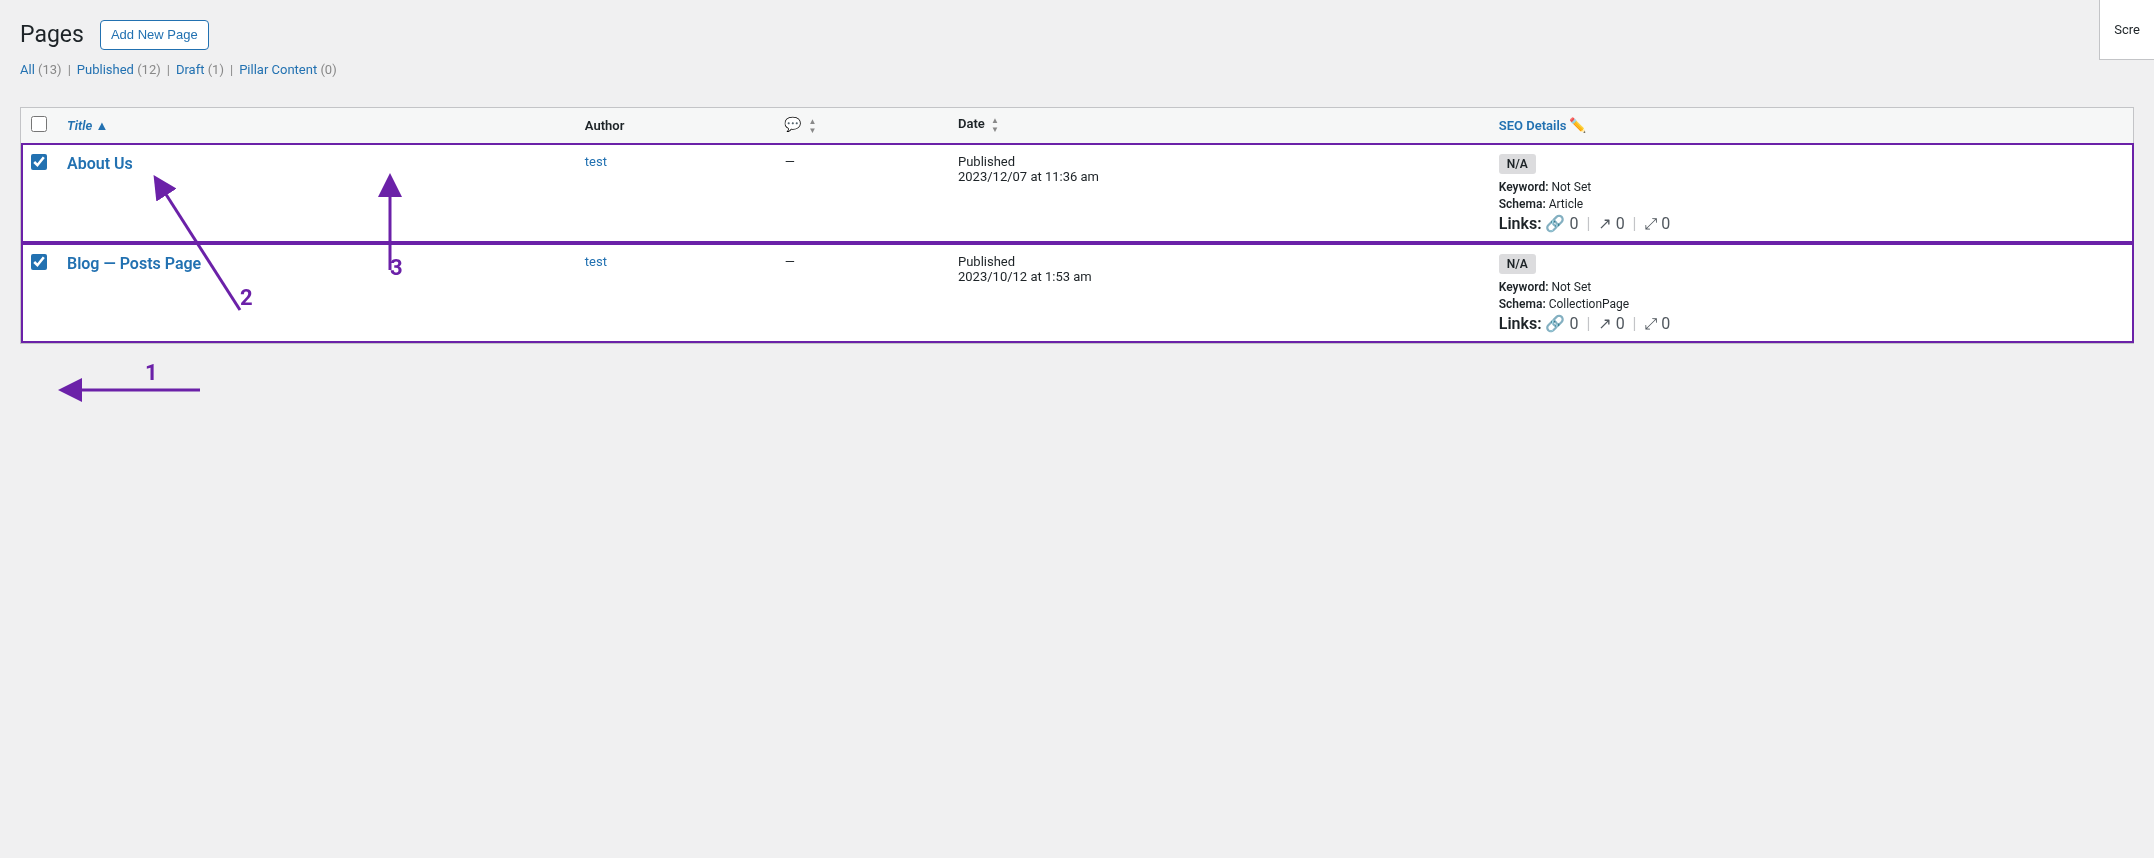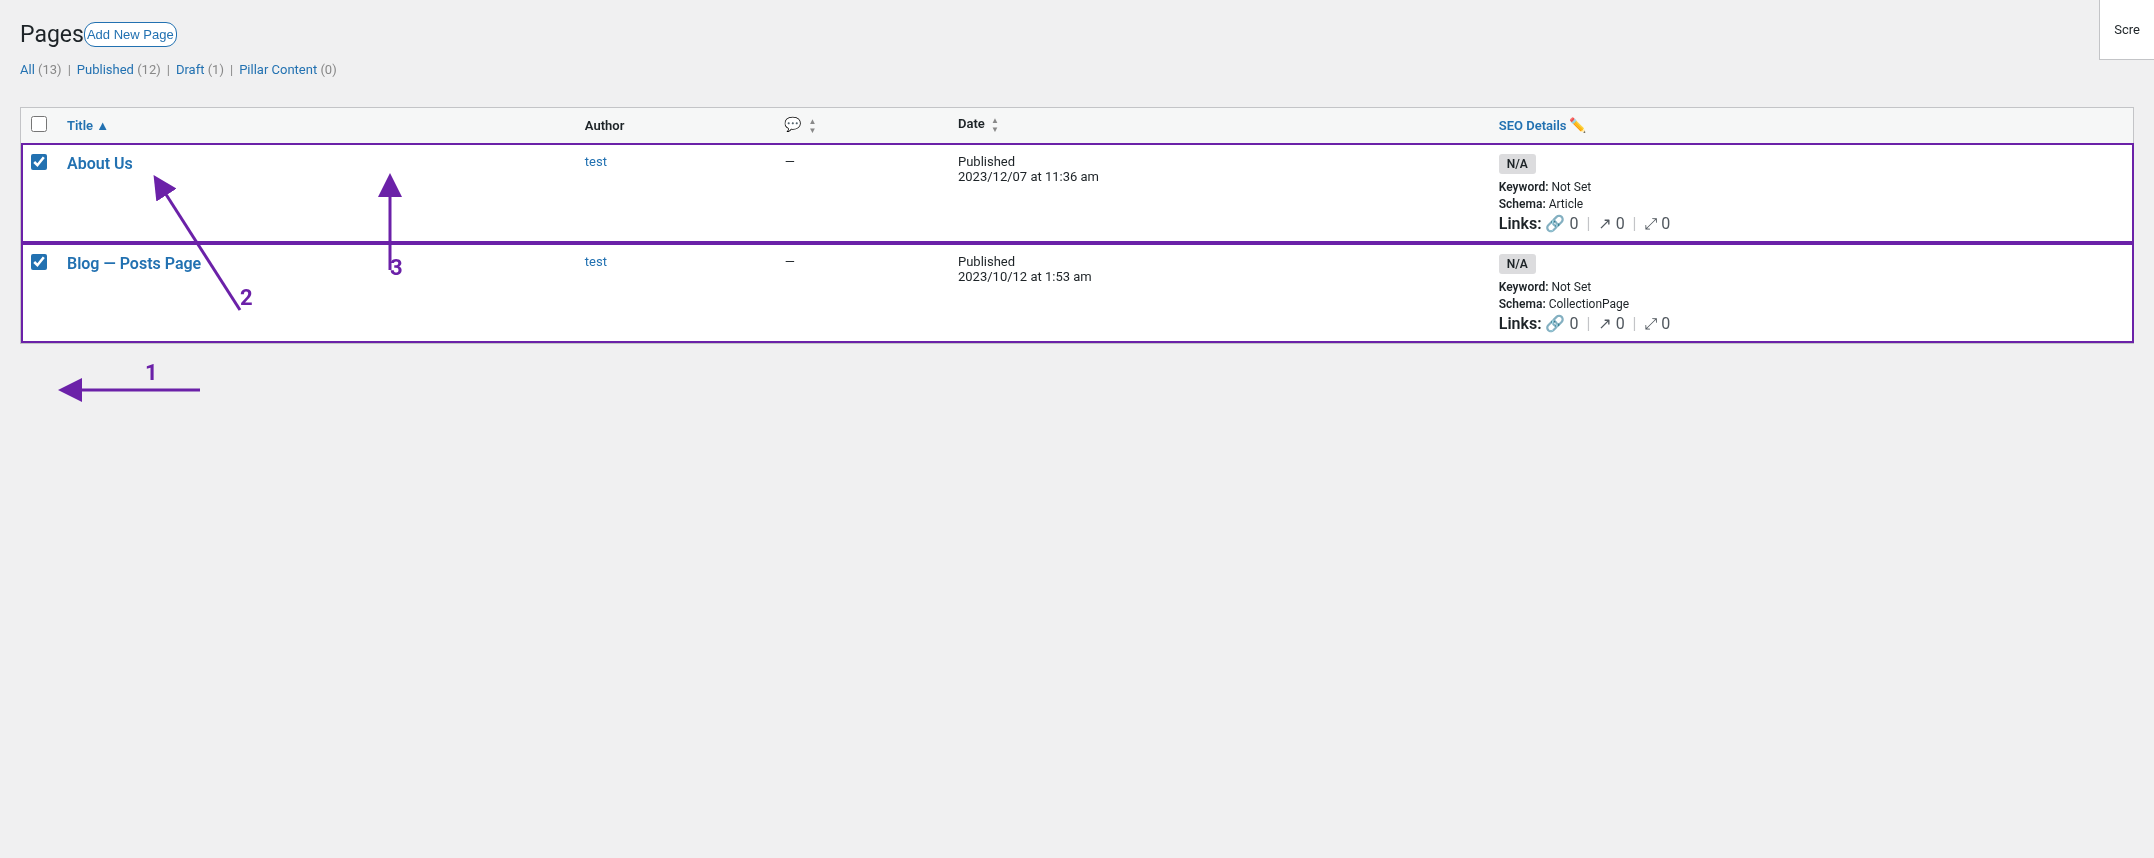--- a/index.html
+++ b/index.html
@@ -10,37 +10,37 @@
       font-size: 13px;
     }
     .page-wrapper {
       background: #f0f0f1;
       min-height: 858px;
       padding: 20px 20px 20px 20px;
       position: relative;
     }
     .page-header {
       display: flex;
-      align-items: center;
+      gap: 16px;
       margin-bottom: 12px;
     }
     .page-title {
       font-size: 23px;
       font-weight: 400;
       color: #1d2327;
       line-height: 1.3;
     }
     .add-new-btn {
       border: 1px solid #2271b1;
       color: #2271b1;
       background: #fff;
-      padding: 4px 2px;
-      font-size: 13px;
-      cursor: pointer;
-      border-radius: 11px;
+      padding: 4px 10px;
+      font-size: 13px;
+      cursor: pointer;
+      border-radius: 4px;
       text-decoration: none;
     }
 
     .subsubsub {
       display: flex;
       gap: 0;
       margin-bottom: 30px;
       font-size: 13px;
       flex-wrap: wrap;
     }
@@ -226,20 +226,21 @@
     }
 
     select {
       appearance: auto;
     }
 
     .th-sort-wrapper {
       display: flex;
       align-items: flex-end;
       gap: 3px;
+      font-style: italic;
     }
     .pencil-icon { font-size: 14px; color: #2271b1; cursor: pointer; }
   </style>
 </head>
 <body>
 
 <div class="page-wrapper">
 
   <div class="screen-options-area">
     <span>Scre</span>

